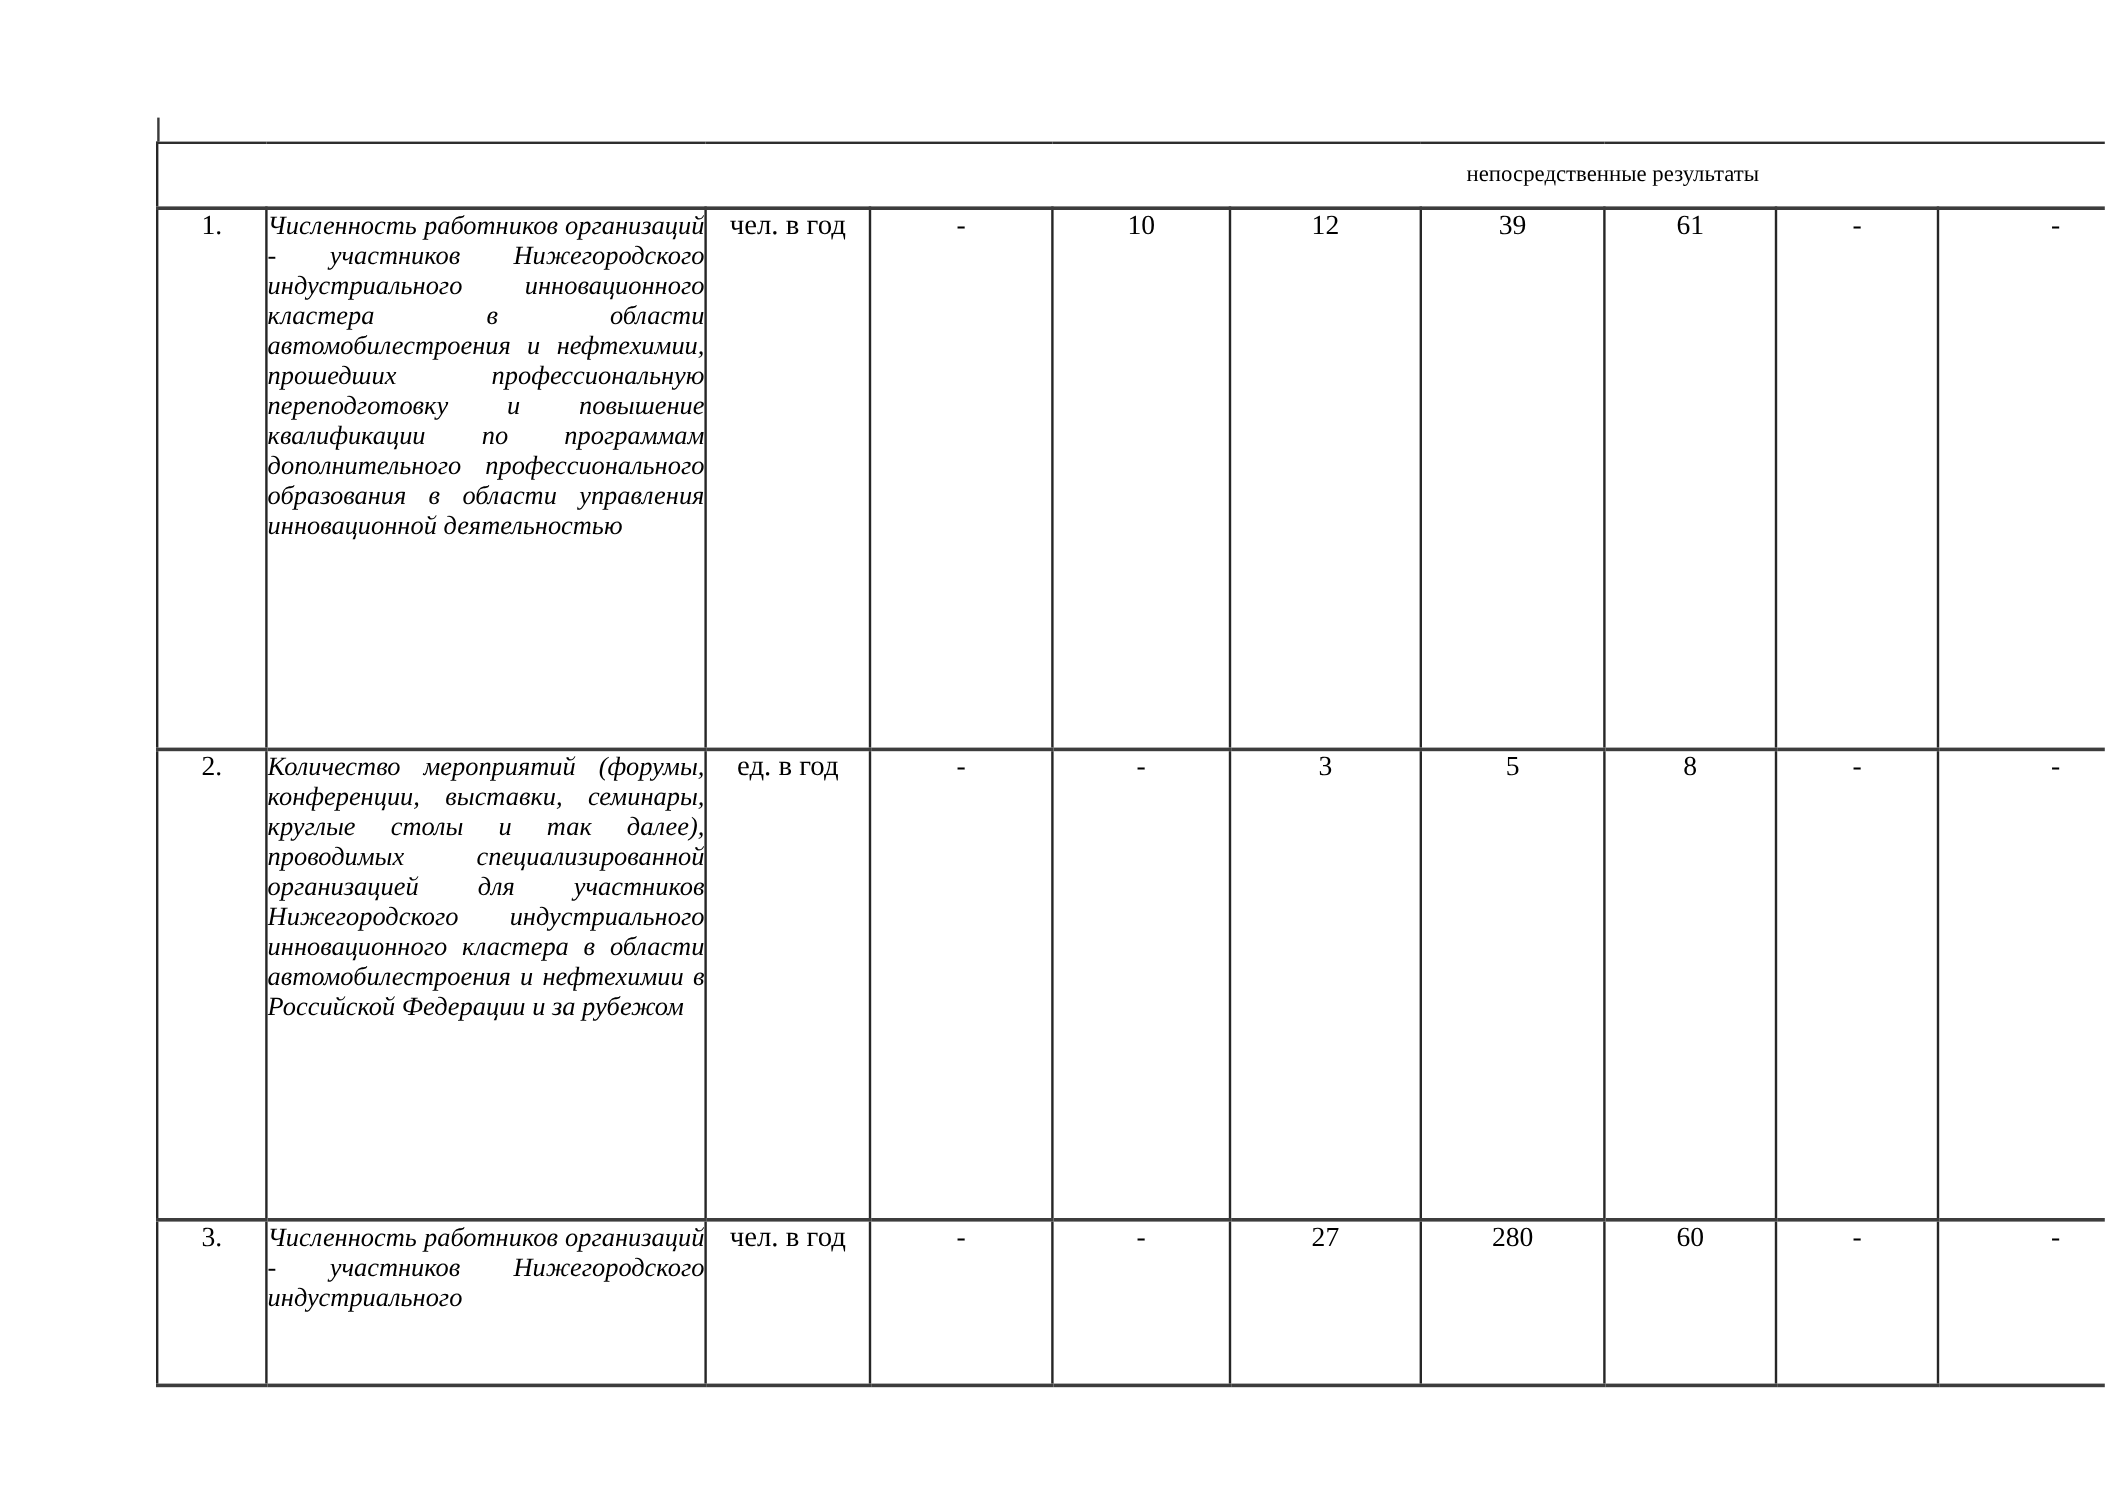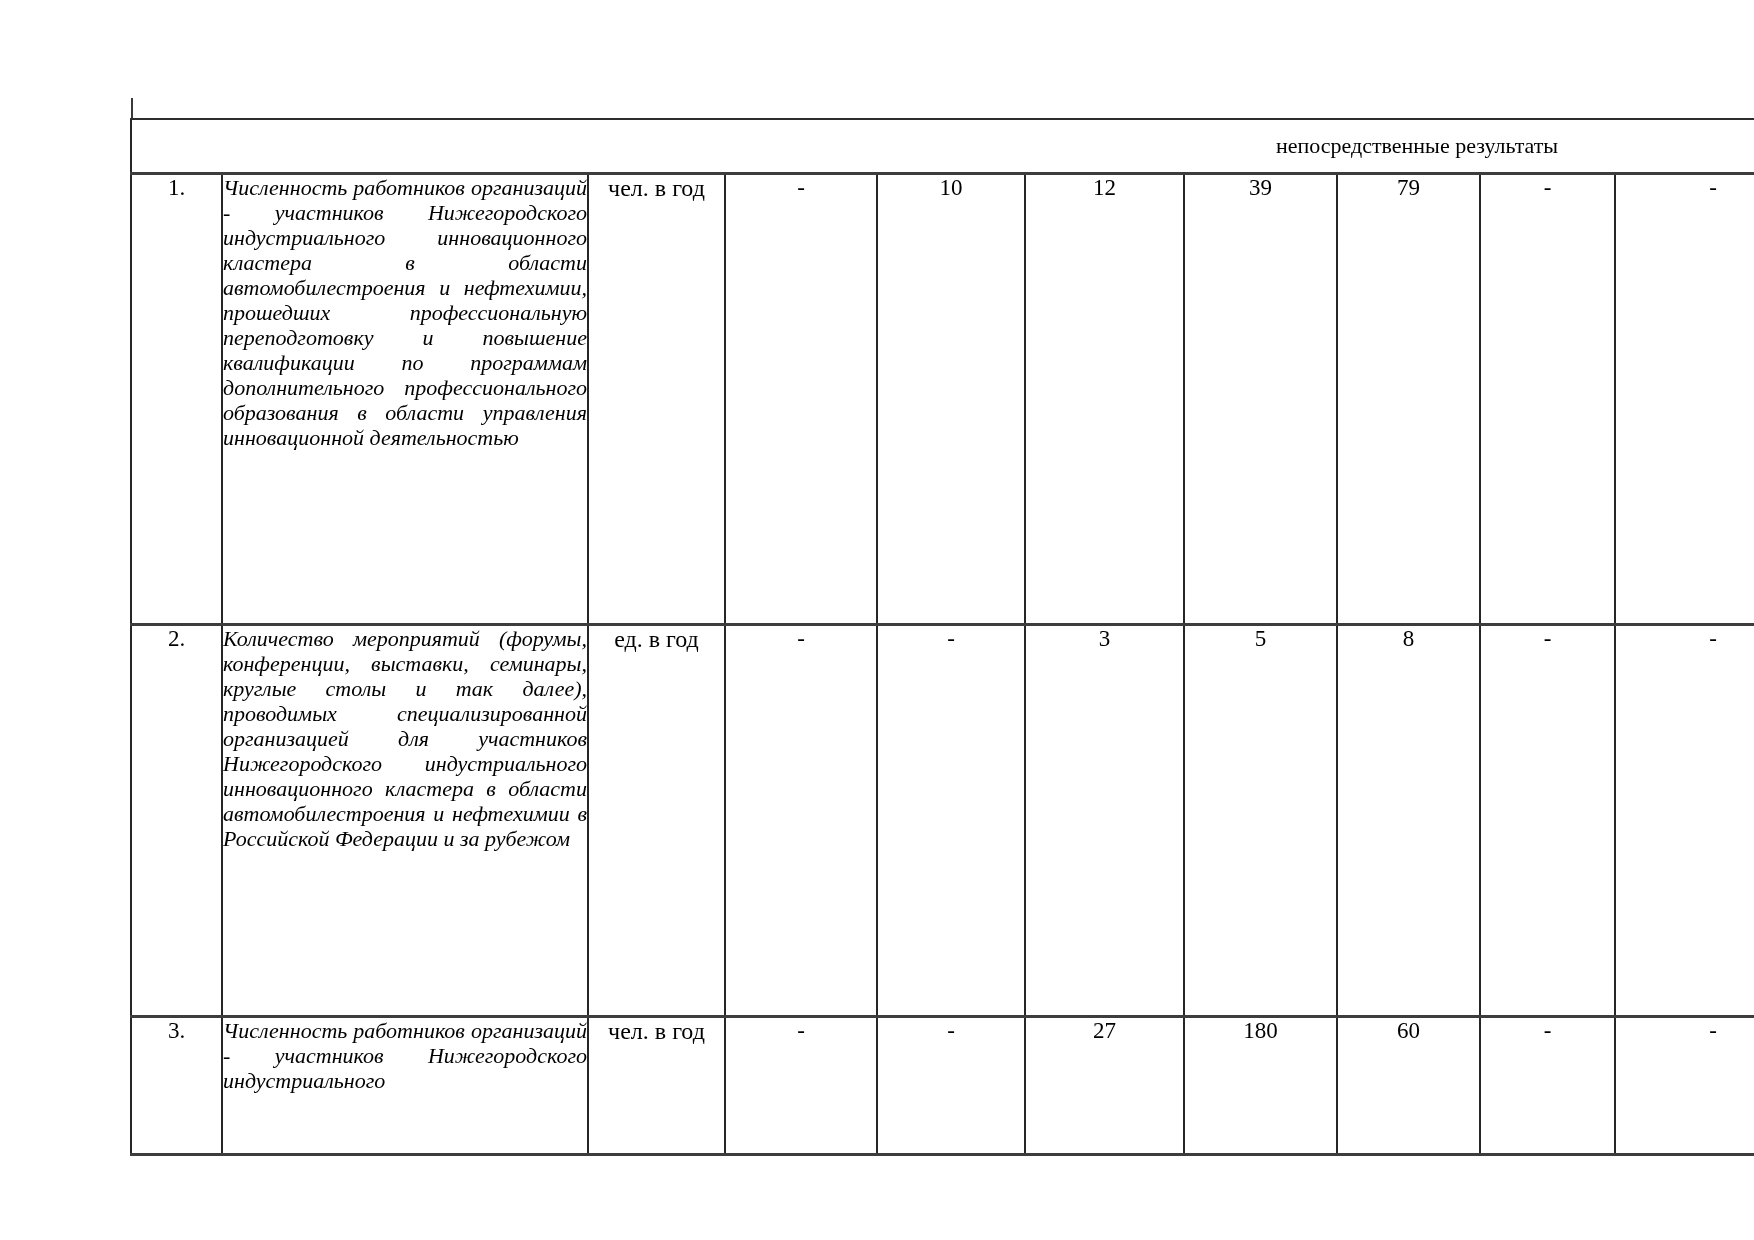--- a/index.html
+++ b/index.html
@@ -52,25 +52,25 @@
     vertical-align: middle;
     position: relative;
   }
   tr.hdr-row { height: 54px; }
   tr.row-1 { height: 451px; }
   tr.row-2 { height: 392px; }
   tr.row-3 { height: 138px; }
 
   .hdr-text {
     position: absolute;
-    left: 1285px;
+    left: 1212px;
     top: 50%;
     transform: translate(-50%, -50%);
     white-space: nowrap;
-    font-size: 22px;
+    font-size: 19px;
     text-align: center;
   }
   td.num-cell {
     text-align: center;
     font-size: 23px;
     padding-top: 7px;
   }
   td.desc-cell {
     text-align: justify;
     font-size: 22px;
@@ -118,21 +118,21 @@
     </tr>
 
     <tr class="row-1">
       <td class="num-cell">1.</td>
       <td class="desc-cell">Численность работников организаций - участников Нижегородского индустриального инновационного кластера в области автомобилестроения и нефтехимии, прошедших профессиональную переподготовку и повышение квалификации по программам дополнительного профессионального образования в области управления инновационной деятельностью</td>
       <td class="unit-cell">чел. в год</td>
       <td class="val-cell">-</td>
       <td class="val-cell">10</td>
       <td class="val-cell">12</td>
       <td class="val-cell">39</td>
-      <td class="val-cell">79</td>
+      <td class="val-cell">61</td>
       <td class="val-cell">-</td>
       <td class="val-cell">-</td>
     </tr>
 
     <tr class="row-2">
       <td class="num-cell">2.</td>
       <td class="desc-cell">Количество мероприятий (форумы, конференции, выставки, семинары, круглые столы и так далее), проводимых специализированной организацией для участников Нижегородского индустриального инновационного кластера в области автомобилестроения и нефтехимии в Российской Федерации и за рубежом</td>
       <td class="unit-cell">ед. в год</td>
       <td class="val-cell">-</td>
       <td class="val-cell">-</td>
@@ -143,20 +143,20 @@
       <td class="val-cell">-</td>
     </tr>
 
     <tr class="row-3">
       <td class="num-cell">3.</td>
       <td class="desc-cell">Численность работников организаций - участников Нижегородского индустриального</td>
       <td class="unit-cell">чел. в год</td>
       <td class="val-cell">-</td>
       <td class="val-cell">-</td>
       <td class="val-cell">27</td>
-      <td class="val-cell">180</td>
+      <td class="val-cell">280</td>
       <td class="val-cell">60</td>
       <td class="val-cell">-</td>
       <td class="val-cell">-</td>
     </tr>
   </tbody>
     </table>
 </div>
 
 </body></html>

